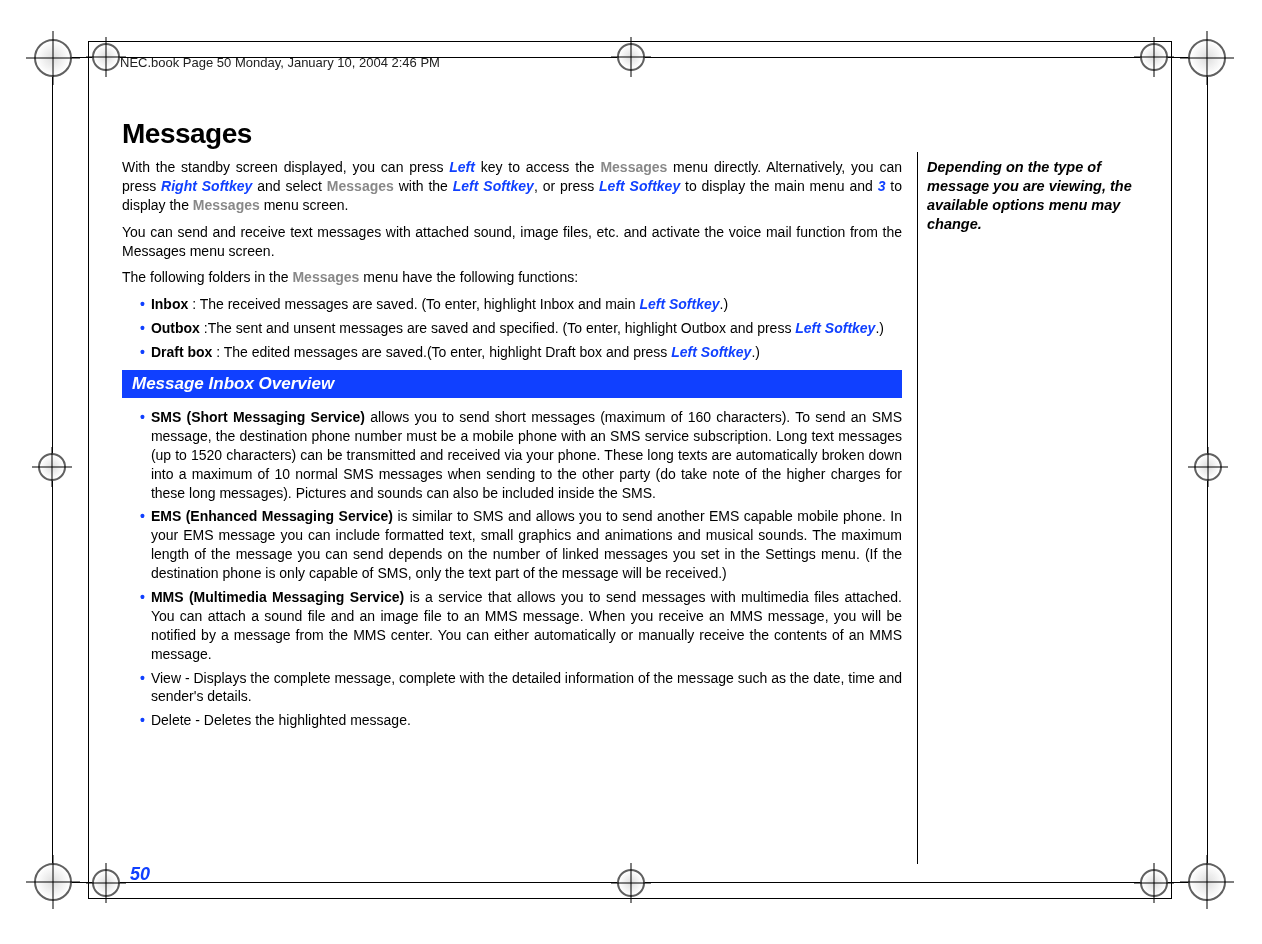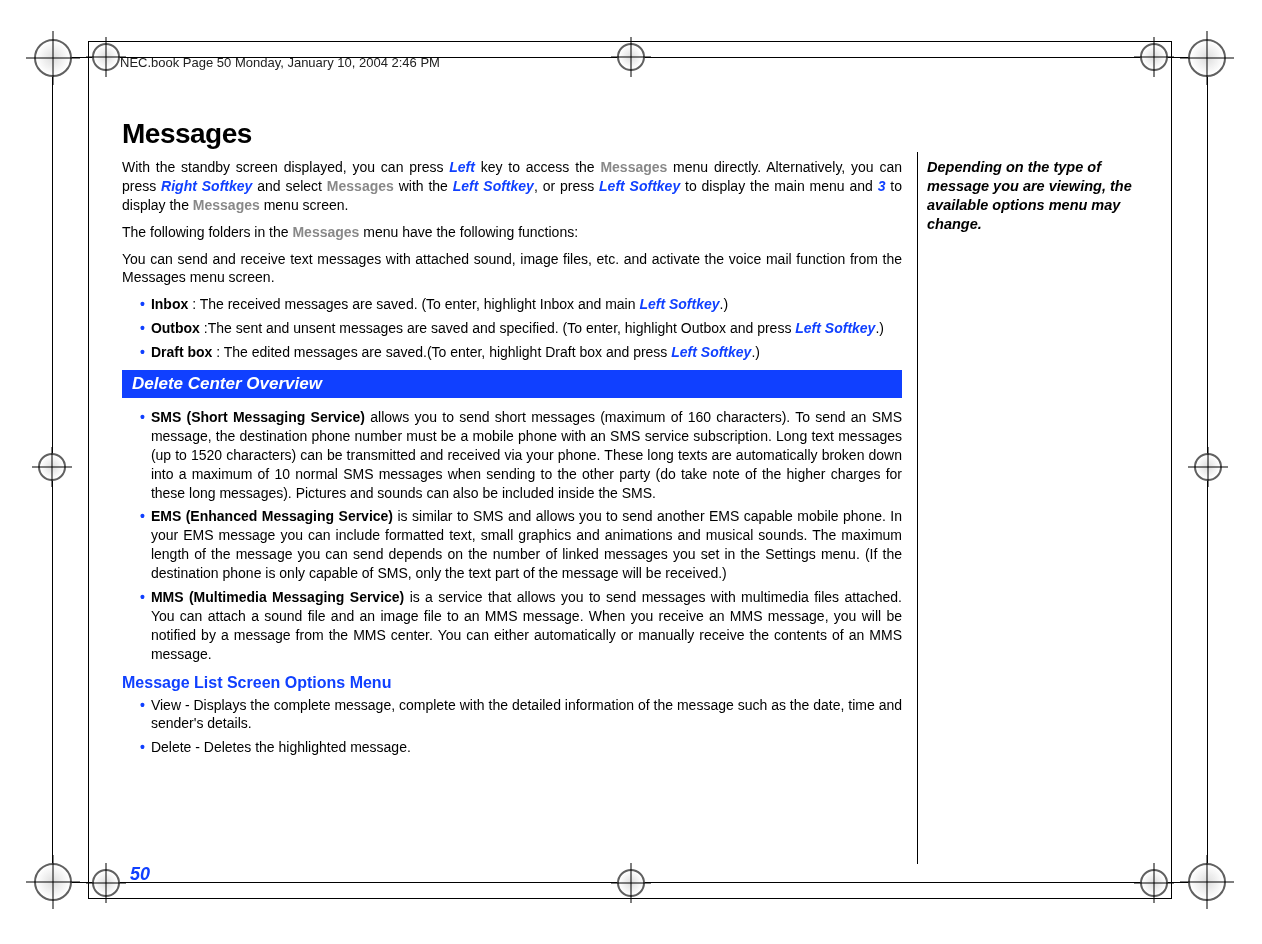--- a/index.html
+++ b/index.html
@@ -199,56 +199,55 @@
 
 <div class="sidebar-note">Depending on the type of message you are viewing, the available options menu may change.</div>
 
 <div class="content">
   <h1 class="title">Messages</h1>
 
   <div class="para">
     <span>With the standby screen displayed, you can press </span><span class="blue-key">Left</span><span> key to access the </span><span class="grey-ui">Messages</span><span> menu directly. Alternatively, you can press </span><span class="blue-key">Right  Softkey</span><span> and select </span><span class="grey-ui">Messages</span><span> with the </span><span class="blue-key">Left Softkey</span><span>, or press </span><span class="blue-key">Left Softkey</span><span> to display the main menu and </span><span class="blue-key">3</span><span> to display the </span><span class="grey-ui">Messages</span><span> menu screen.</span>
   </div>
 
+  <div class="para">You can send and receive text messages with attached sound, image files, etc. and activate the voice mail function from the Messages menu screen.</div>
+
   <div class="para">
     <span>The following folders in the </span><span class="grey-ui">Messages</span><span> menu have the following functions:</span>
   </div>
 
-  <div class="para">You can send and receive text messages with attached sound, image files, etc. and activate the voice mail function from the Messages menu screen.</div>
-
   <div class="bullet-row">
     <span class="bullet-dot">•</span>
     <span class="bullet-text"><b>Inbox</b><span> : The received messages are saved. (To enter, highlight Inbox and main </span><span class="blue-key">Left Softkey</span><span>.)</span></span>
   </div>
   <div class="bullet-row">
     <span class="bullet-dot">•</span>
     <span class="bullet-text"><b>Outbox</b><span> :The sent and unsent messages are saved and specified. (To enter, highlight Outbox and press </span><span class="blue-key">Left Softkey</span><span>.)</span></span>
   </div>
   <div class="bullet-row">
     <span class="bullet-dot">•</span>
     <span class="bullet-text"><b>Draft box</b><span> : The edited messages are saved.(To enter, highlight Draft box and press </span><span class="blue-key">Left Softkey</span><span>.)</span></span>
   </div>
 
-  <div class="section-bar">Delete Center Overview</div>
+  <div class="section-bar">Message Inbox Overview</div>
 
 
   <div class="bullet-row">
     <span class="bullet-dot">•</span>
     <span class="bullet-text"><b>SMS (Short Messaging Service)</b><span> allows you to send short messages (maximum of 160 characters). To send an SMS message, the destination phone number must be a mobile phone with an SMS service subscription. Long text messages (up to 1520 characters) can be transmitted and received via your phone. These long texts are automatically broken down into a maximum of 10 normal SMS messages when sending to the other party (do take note of the higher charges for these long messages). Pictures and sounds can also be included inside the SMS.</span></span>
   </div>
   <div class="bullet-row">
     <span class="bullet-dot">•</span>
     <span class="bullet-text"><b>EMS (Enhanced Messaging Service)</b><span> is similar to SMS and allows you to send another EMS capable mobile phone. In your EMS message you can include formatted text, small graphics and animations and musical sounds. The maximum length of the message you can send depends on the number of linked messages you set in the Settings menu. (If the destination phone is only capable of SMS, only the text part of the message will be received.)</span></span>
   </div>
   <div class="bullet-row">
     <span class="bullet-dot">•</span>
     <span class="bullet-text"><b>MMS (Multimedia Messaging Service)</b><span> is a service that allows you to send messages with multimedia files attached. You can attach a sound file and an image file to an MMS message. When you receive an MMS message, you will be notified by a message from the MMS center. You can either automatically or manually receive the contents of an MMS message.</span></span>
   </div>
 
-  <div class="sub-heading">Message List Screen Options Menu</div>
 
 
   <div class="bullet-row">
     <span class="bullet-dot">•</span>
     <span class="bullet-text">View - Displays the complete message, complete with the detailed information of the message such as the date, time and sender's details.</span>
   </div>
   <div class="bullet-row">
     <span class="bullet-dot">•</span>
     <span class="bullet-text">Delete - Deletes the highlighted message.</span>
   </div>

